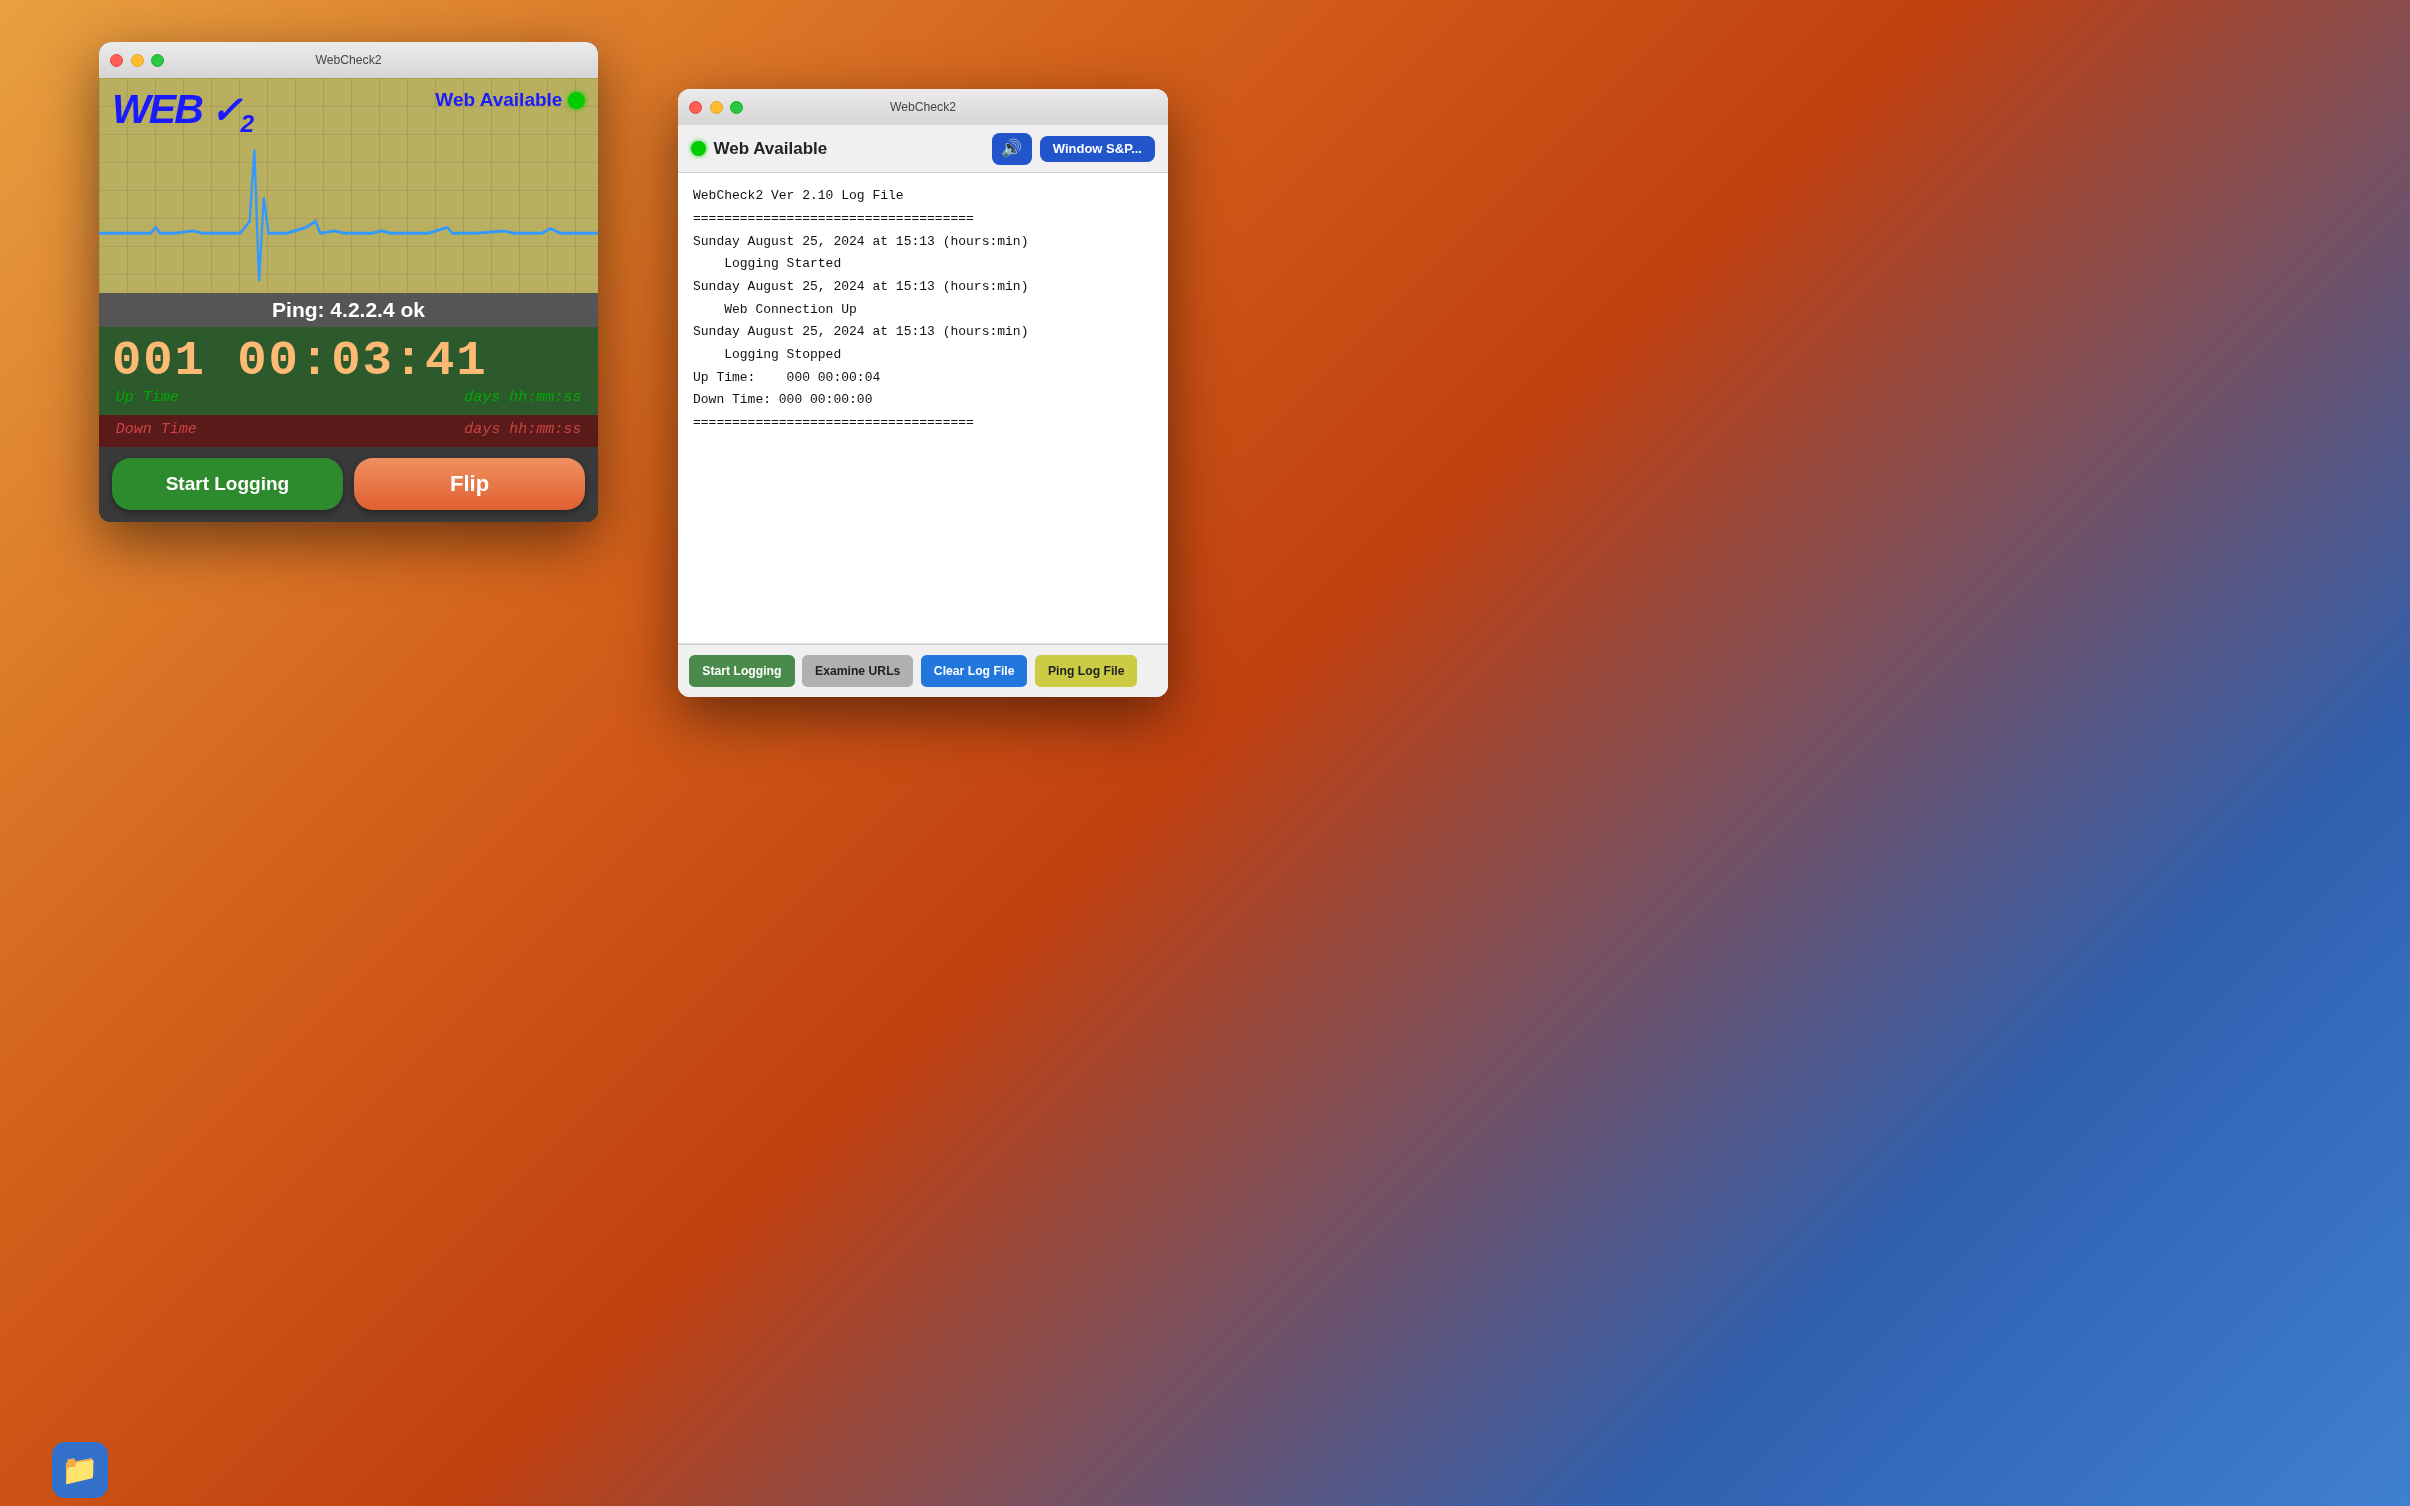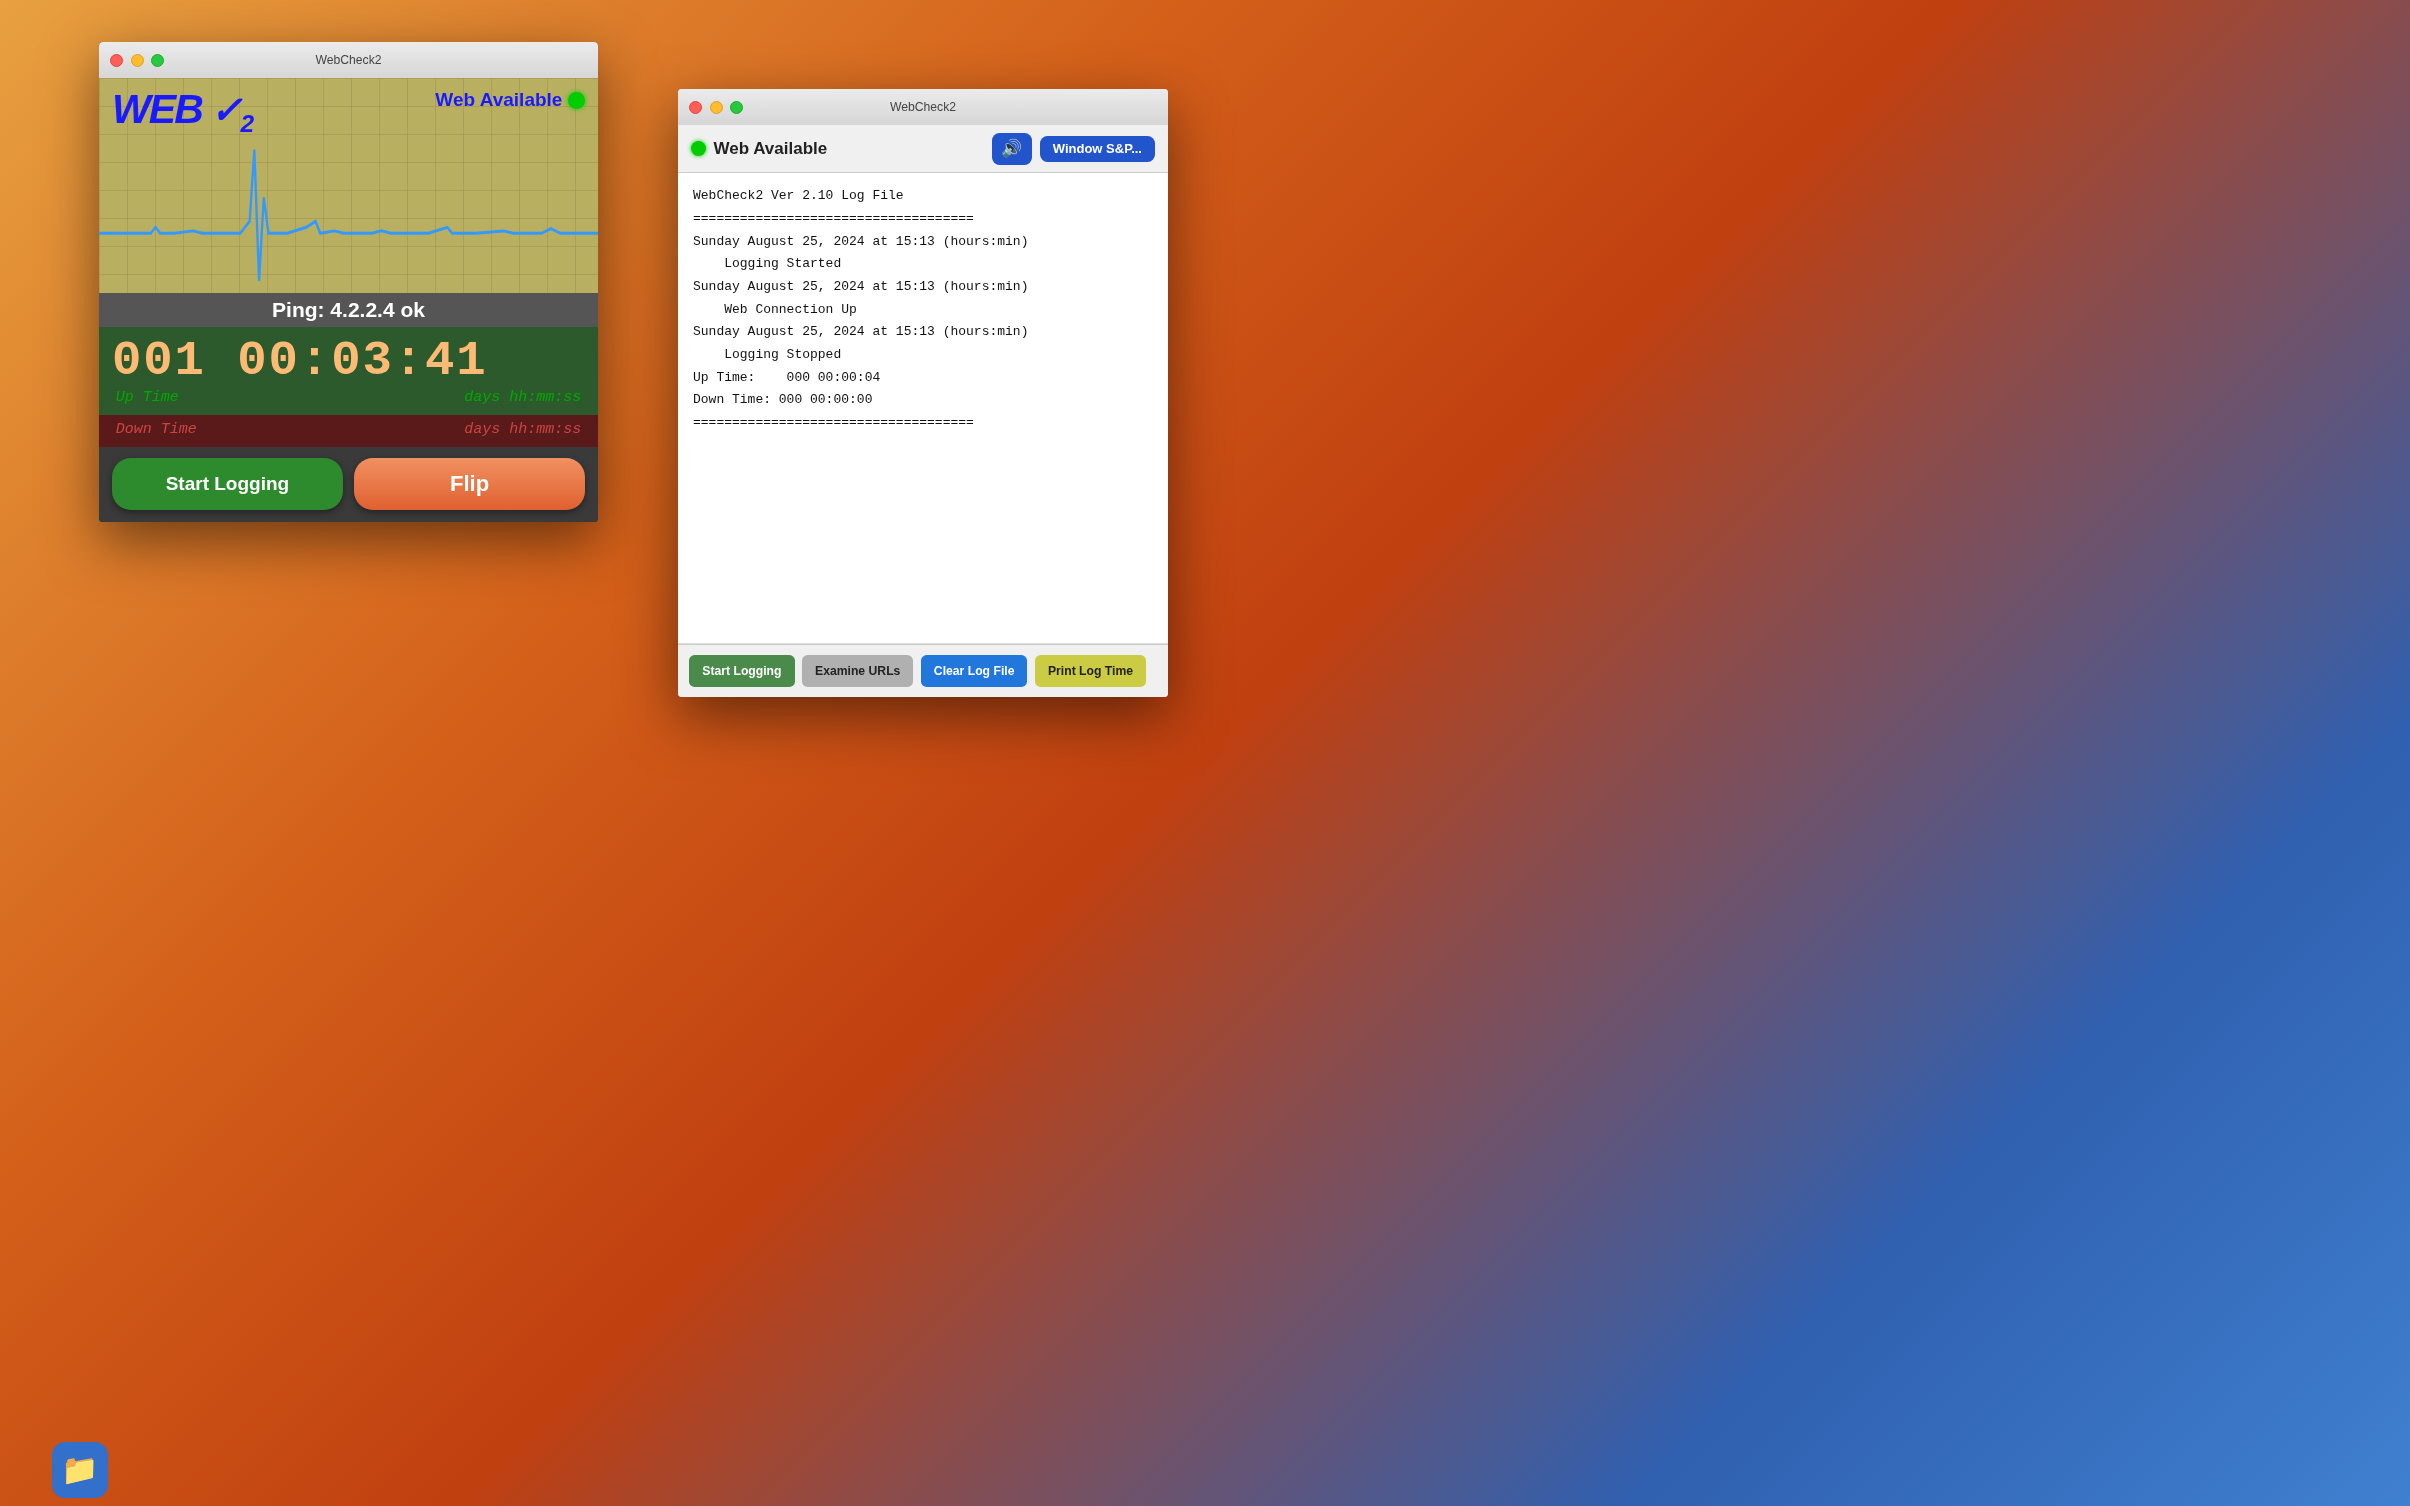--- a/index.html
+++ b/index.html
@@ -9,21 +9,21 @@
       height: 1507px;
       background: linear-gradient(135deg, #e8a040 0%, #d4601a 30%, #c04010 50%, #3060b0 80%, #4080d0 100%);
       font-family: -apple-system, BlinkMacSystemFont, 'Helvetica Neue', Arial, sans-serif;
       overflow: hidden;
       position: relative;
     }
 
     
     .mac-window {
       position: absolute;
-      border-radius: 4px;
+      border-radius: 12px;
       box-shadow: 0 19px 56px rgba(0,0,0,0.5);
       overflow: hidden;
     }
 
     .window-titlebar {
       height: 36px;
       display: flex;
       align-items: center;
       padding: 0 11.3px;
       position: relative;
@@ -466,20 +466,20 @@
     <p>&nbsp;&nbsp;&nbsp;&nbsp;Logging Stopped</p>
     <p>Up Time:&nbsp;&nbsp;&nbsp;&nbsp;000 00:00:04</p>
     <p>Down Time: 000 00:00:00</p>
     <p>====================================</p>
   </div>
 
   <div class="log-bottom-buttons">
     <button class="btn-log-start">Start Logging</button>
     <button class="btn-examine">Examine URLs</button>
     <button class="btn-clear-log">Clear Log File</button>
-    <button class="btn-print-log">Print Log Time</button>
+    <button class="btn-print-log">Ping Log File</button>
   </div>
 </div>
 
 <div class="dock-icon">
   <span style="font-size:30px;">📁</span>
 </div>
 
 
 </body></html>

